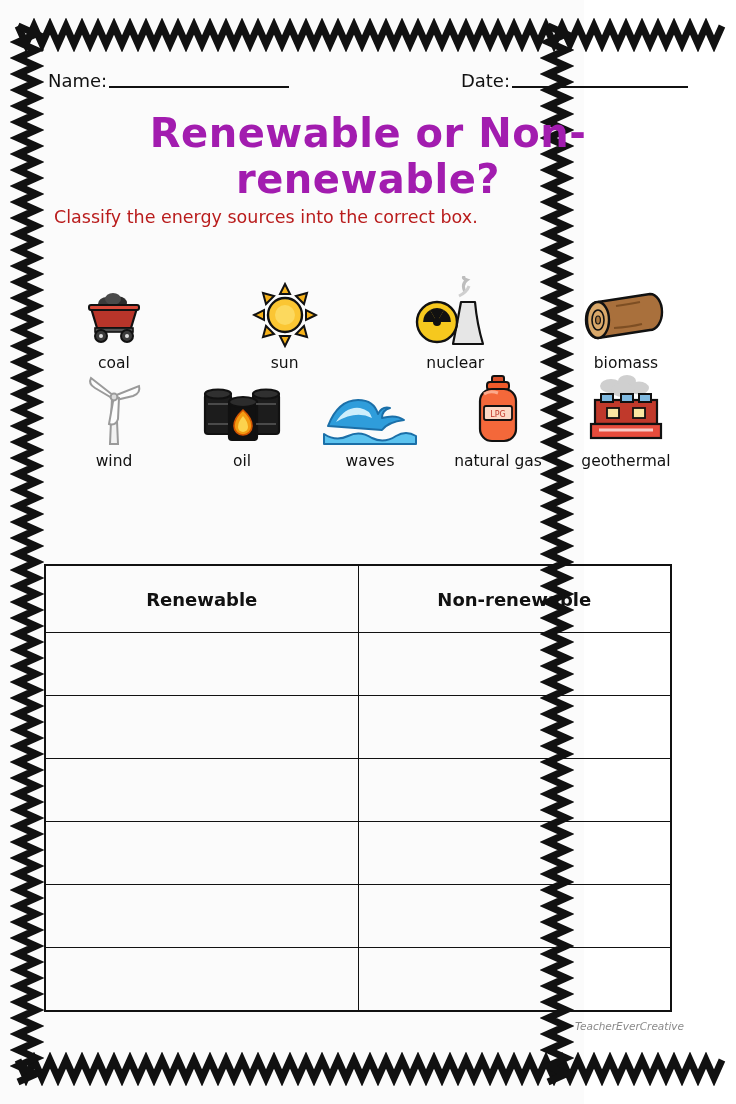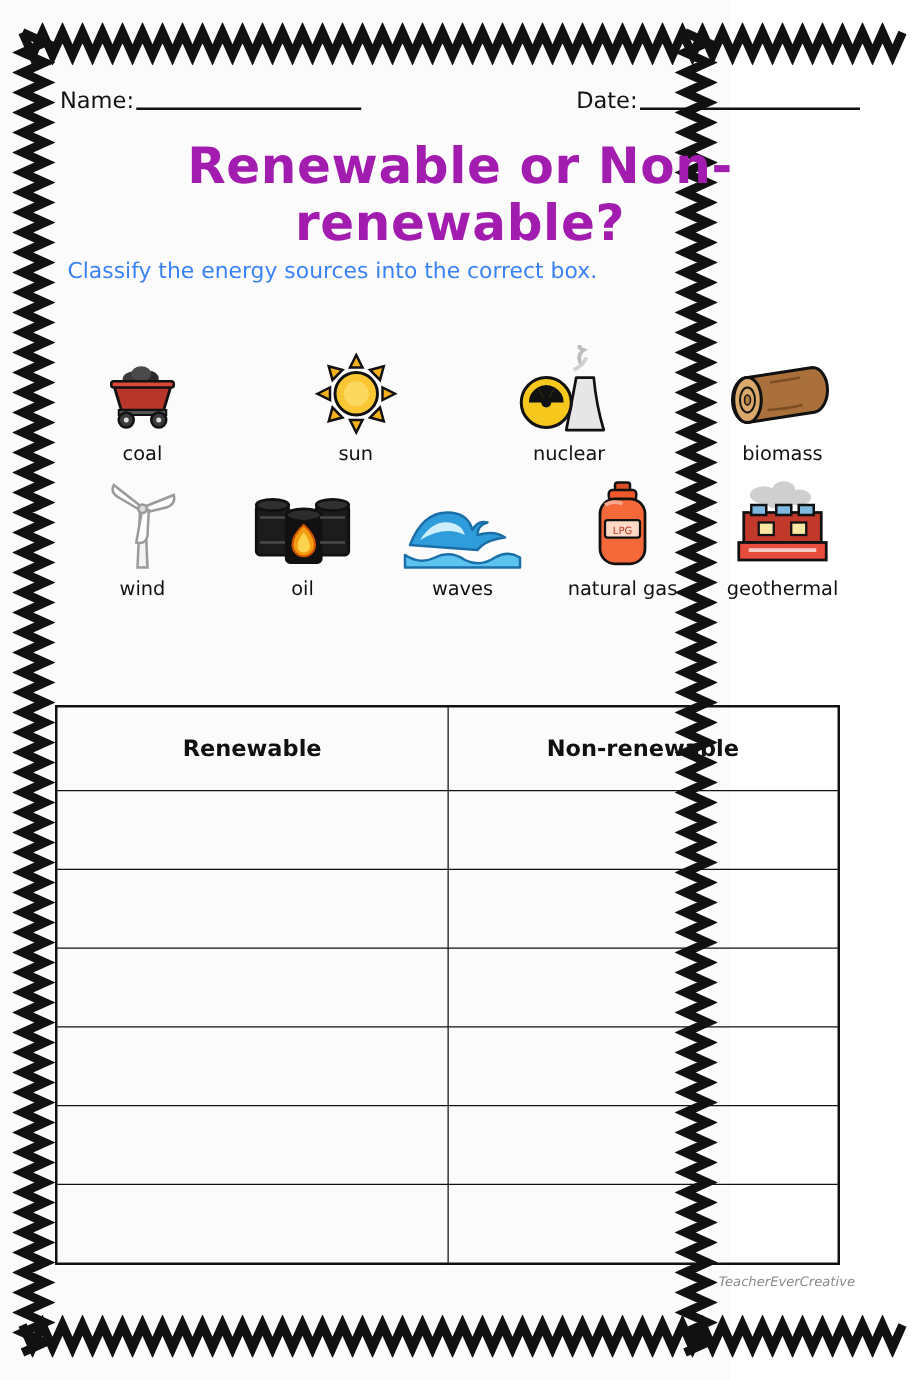--- a/index.html
+++ b/index.html
@@ -79,32 +79,31 @@
     letter-spacing: 0.5px;
     color: #a21caf;
     font-family: "DejaVu Sans", sans-serif;
   }
 
   .instruction {
     position: absolute;
     left: 10px;
     top: 155px;
     font-size: 17.5px;
-    color: #3b82f6;
+    color: #b91c1c;
   }
 
   
   .icon-grid {
     position: absolute;
     left: 6px;
     top: 222px;
     width: 640px;
     display: flex;
     flex-direction: column;
-    gap: 10px;
   }
   .icon-row {
     display: flex;
     align-items: flex-end;
     justify-content: space-between;
   }
   .icon-cell {
     width: 128px;
     display: flex;
     flex-direction: column;

